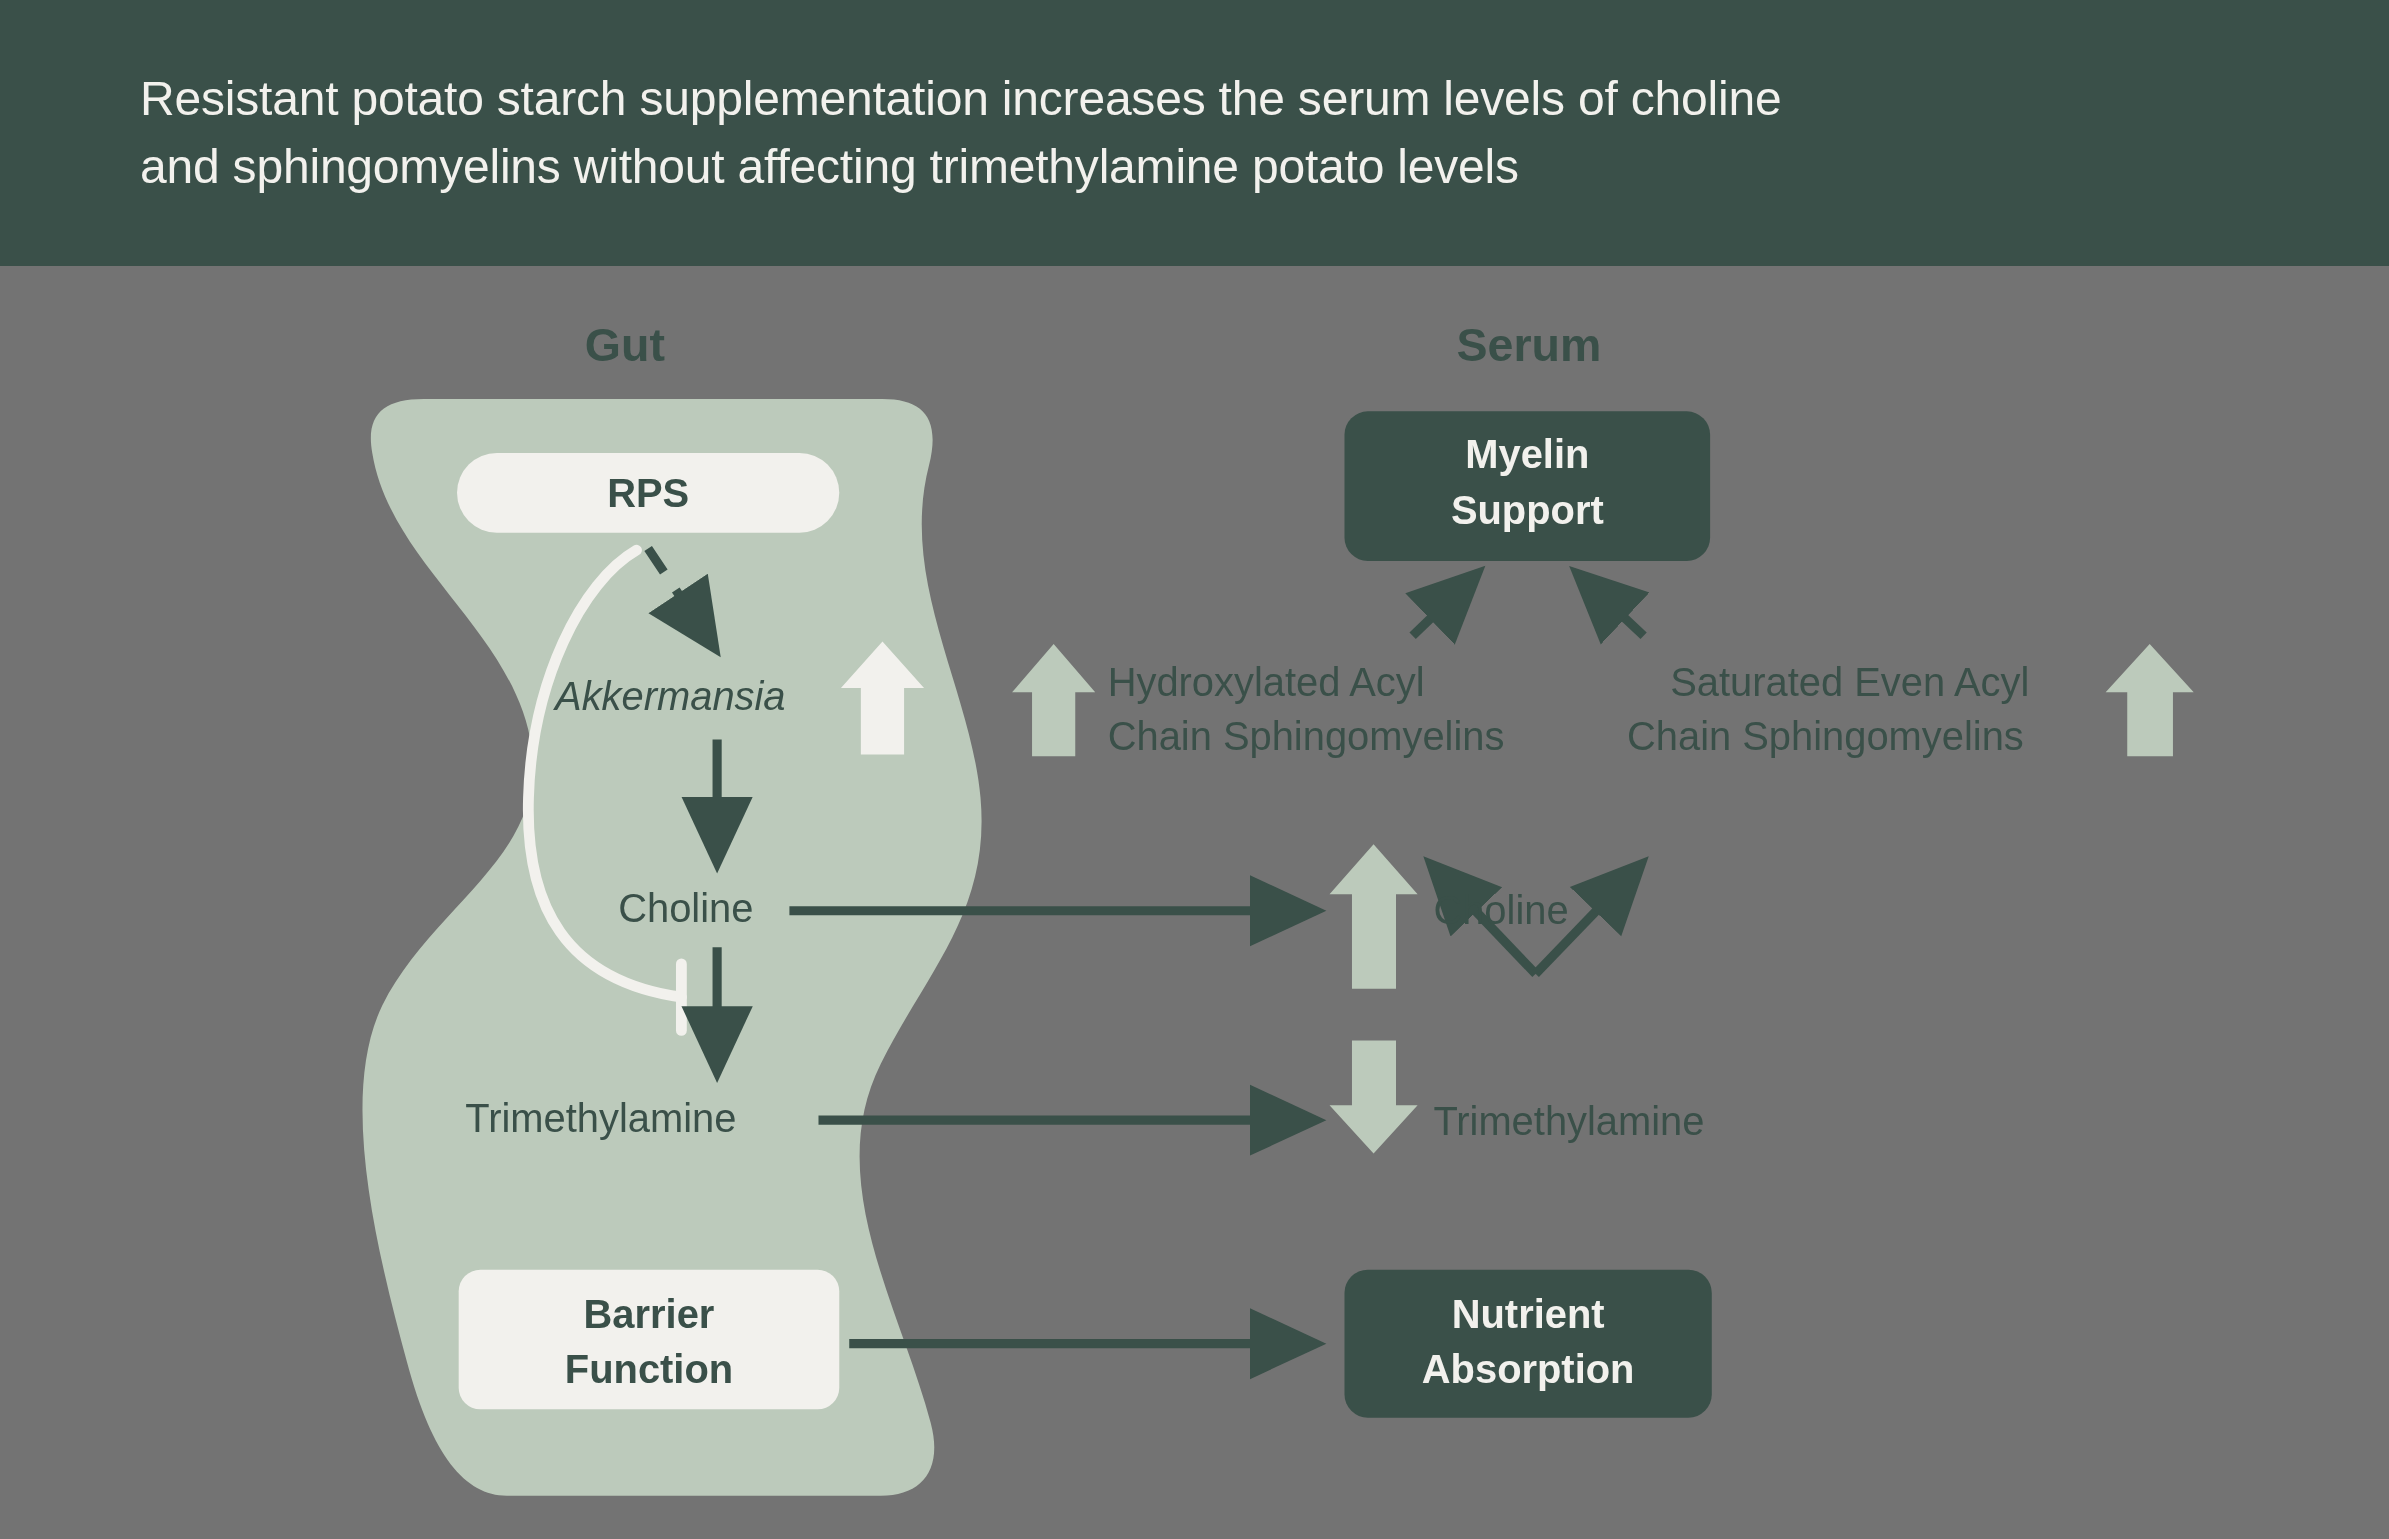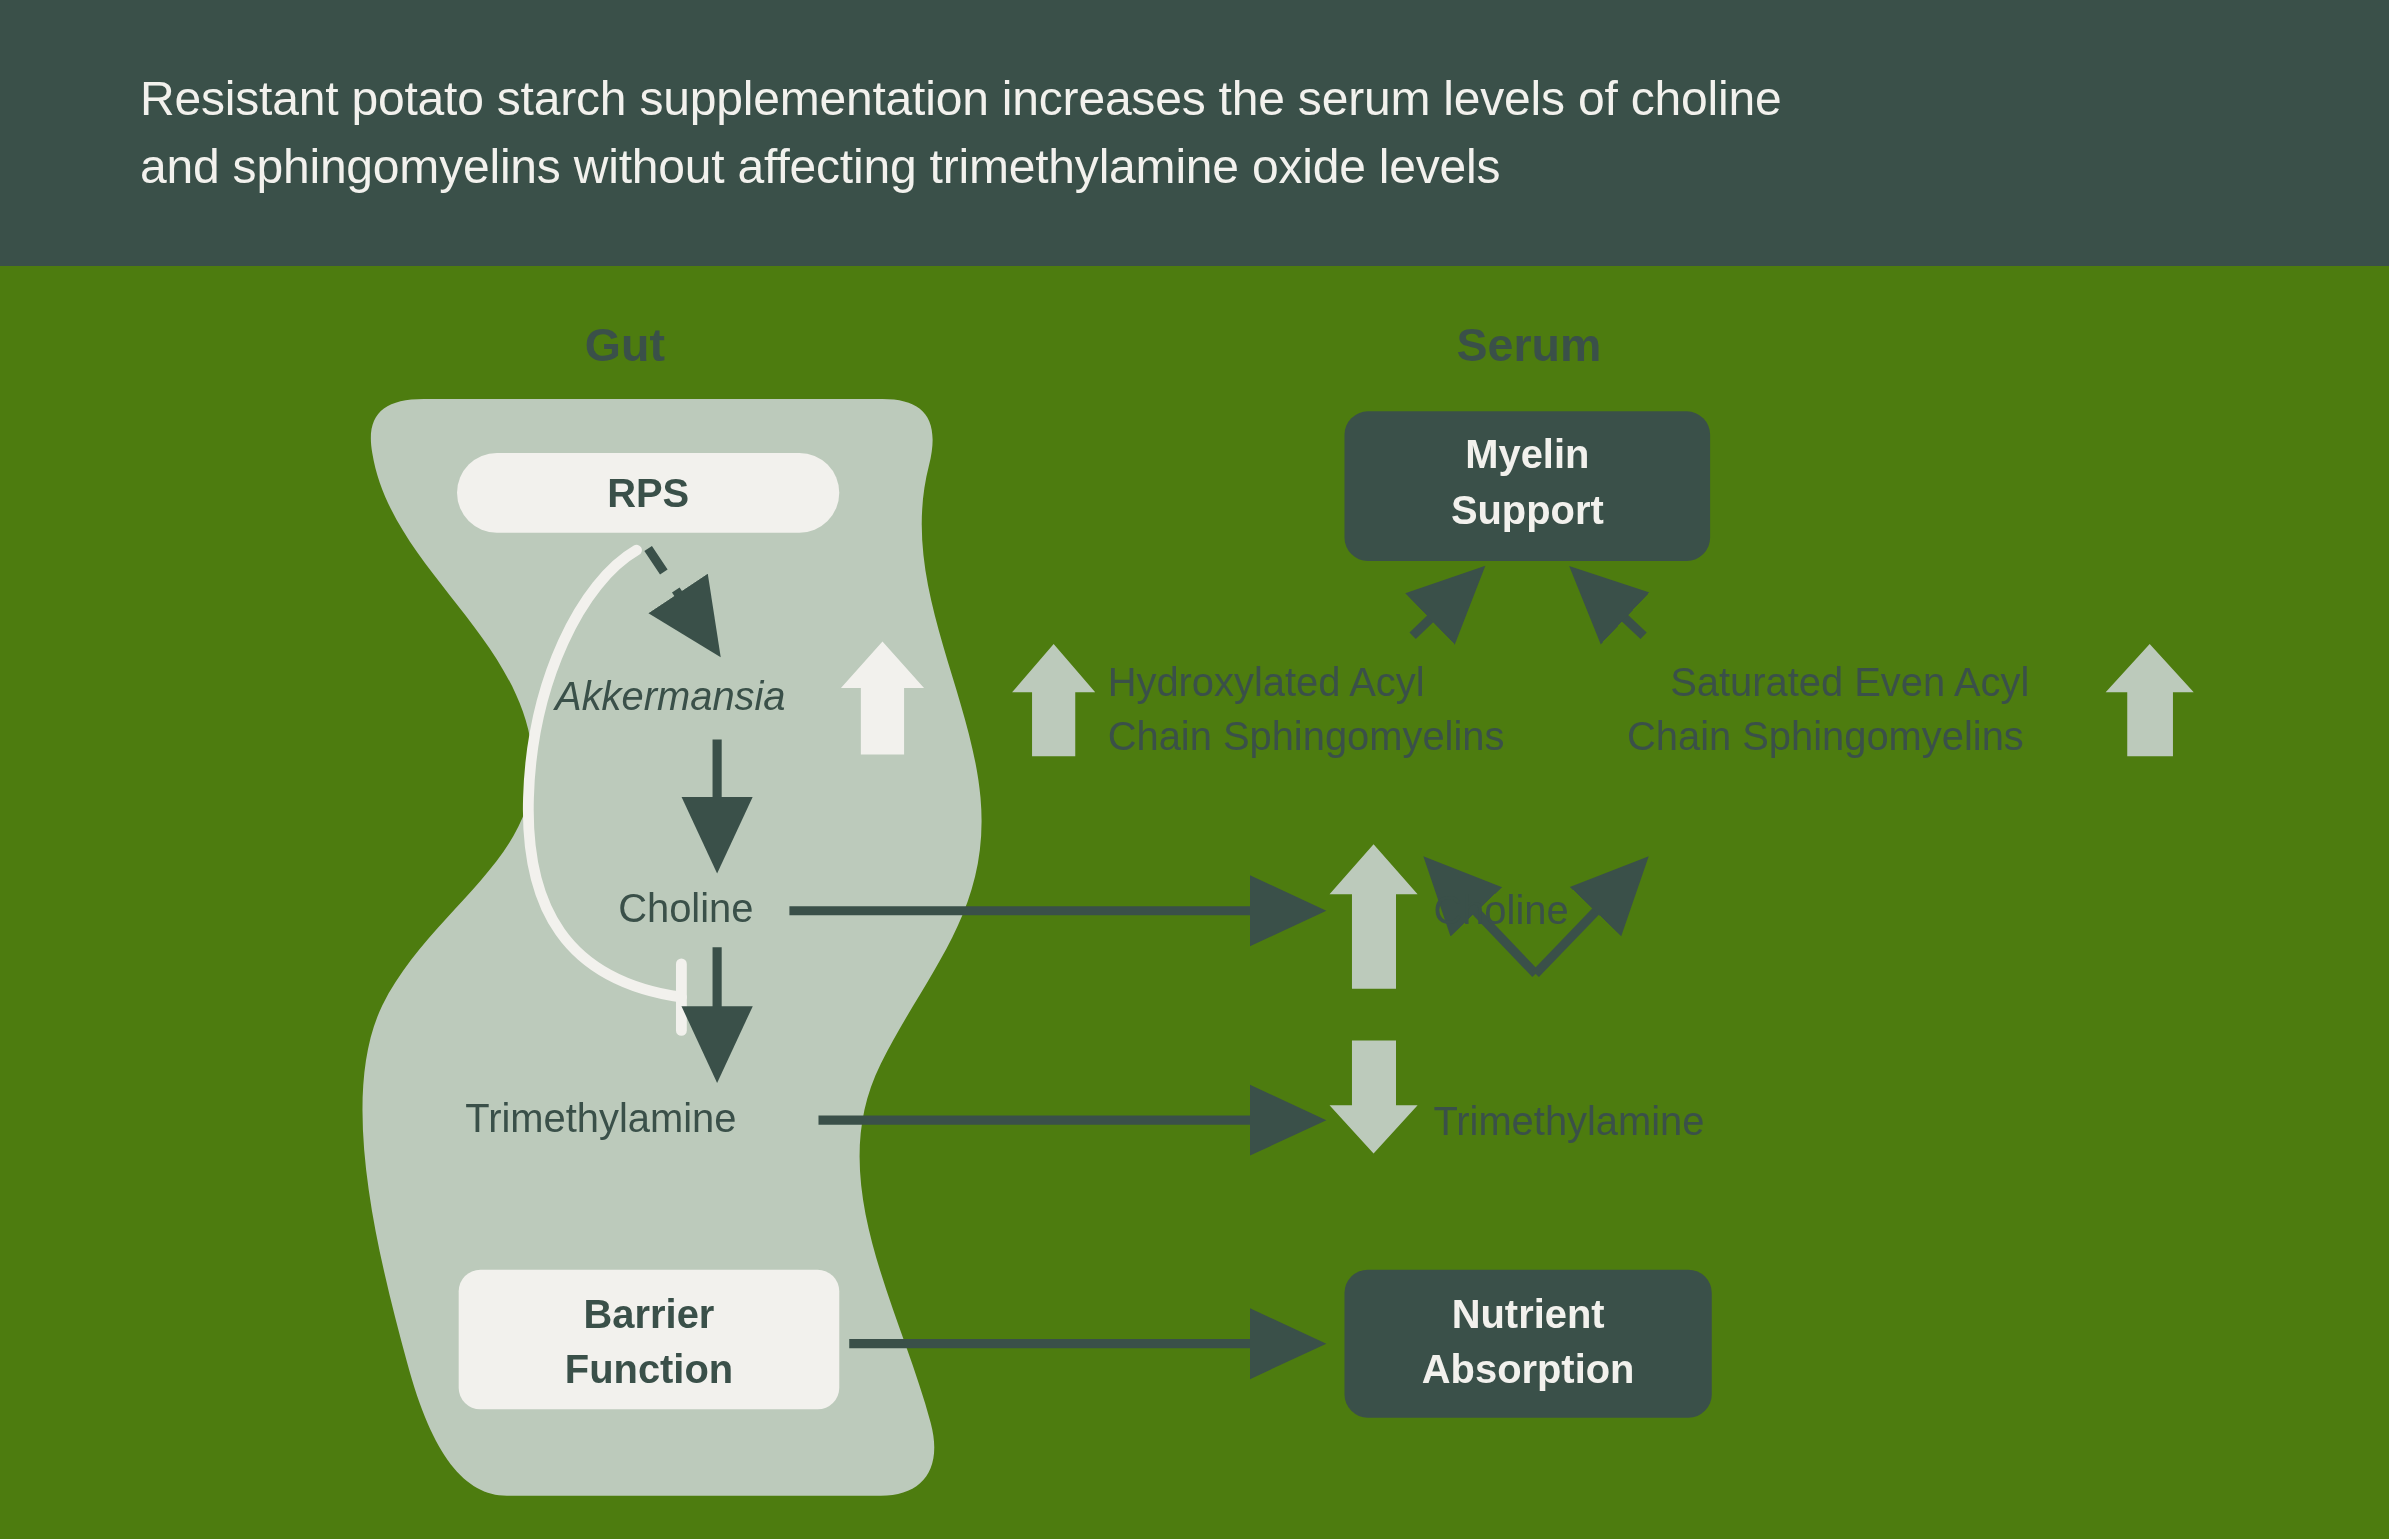--- a/index.html
+++ b/index.html
@@ -4,21 +4,21 @@
 <style>
   html, body {
     margin: 0;
     padding: 0;
     background: #efeeea;
   }
   #page {
     position: relative;
     width: 2389px;
     height: 1539px;
-    background: #4d7c0f;
+    background: #737373;
     overflow: hidden;
     font-family: "Liberation Sans", sans-serif;
   }
   
   #header-band {
     position: absolute;
     left: 0; top: 0;
     width: 2389px;
     height: 266px;
     background: #3a5049;
@@ -74,21 +74,21 @@
   }
 </style>
 </head>
 <body>
 
 <div id="page">
 
   <div id="header-band"></div>
   <div id="header-title">
     <span>Resistant potato starch supplementation increases the serum levels of choline</span><br>
-    <span>and sphingomyelins without affecting trimethylamine oxide levels</span>
+    <span>and sphingomyelins without affecting trimethylamine potato levels</span>
   </div>
 
   <svg id="diagram-svg" viewBox="0 0 2875 1852">
     <defs>
       <marker id="arrow-dark" markerWidth="9" markerHeight="9" refX="7.2" refY="4.5" orient="auto" markerUnits="strokeWidth">
         <path d="M0,0.6 L8.4,4.5 L0,8.4 z" fill="#3a5049"></path>
       </marker>
       <marker id="arrow-dark-sm" markerWidth="8" markerHeight="8" refX="6.4" refY="4" orient="auto" markerUnits="strokeWidth">
         <path d="M0,0.5 L7.6,4 L0,7.5 z" fill="#3a5049"></path>
       </marker>

